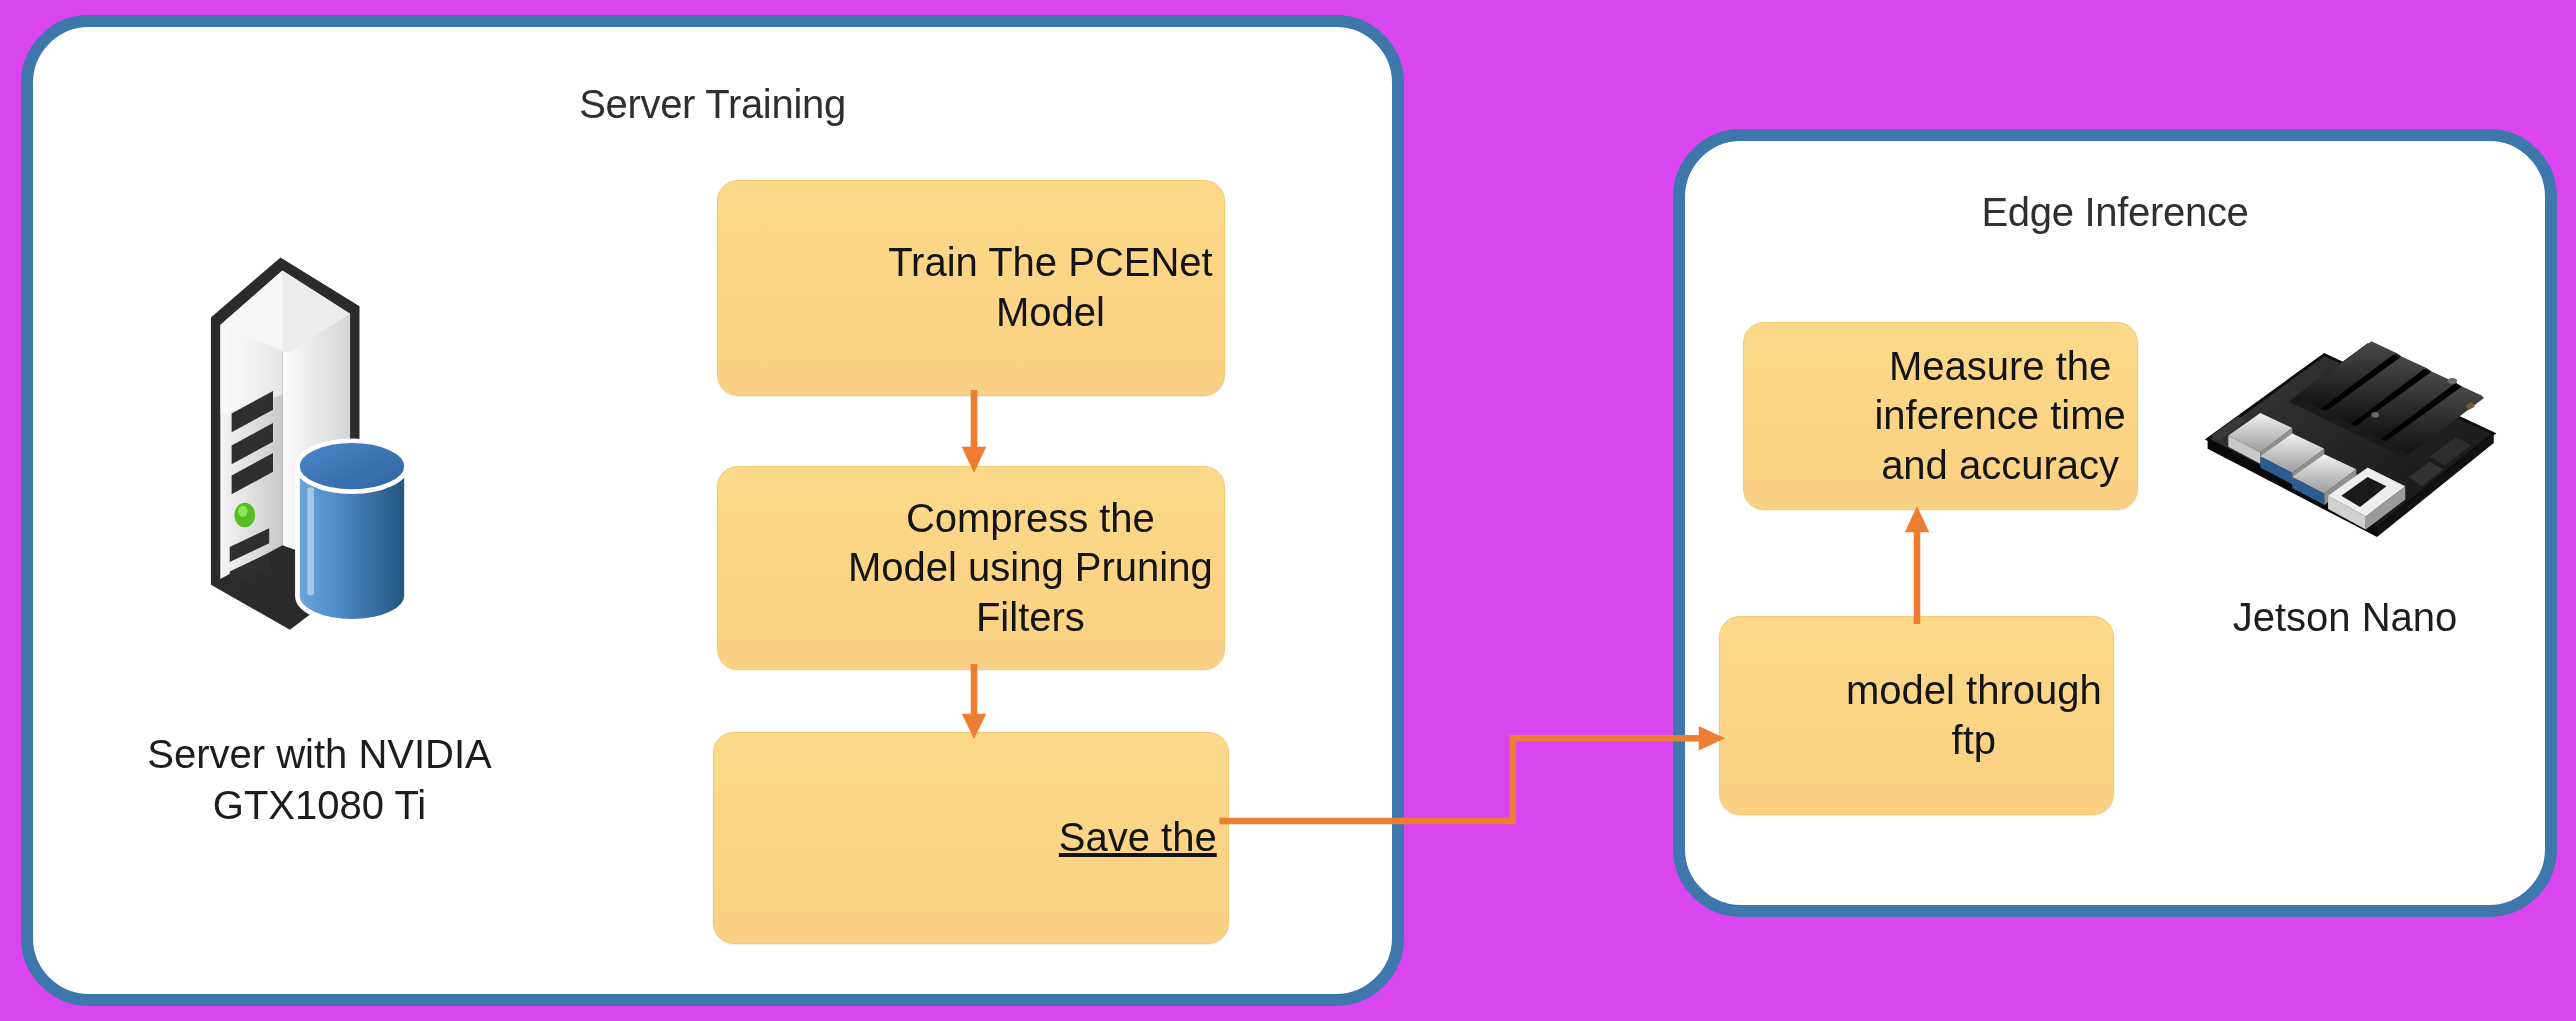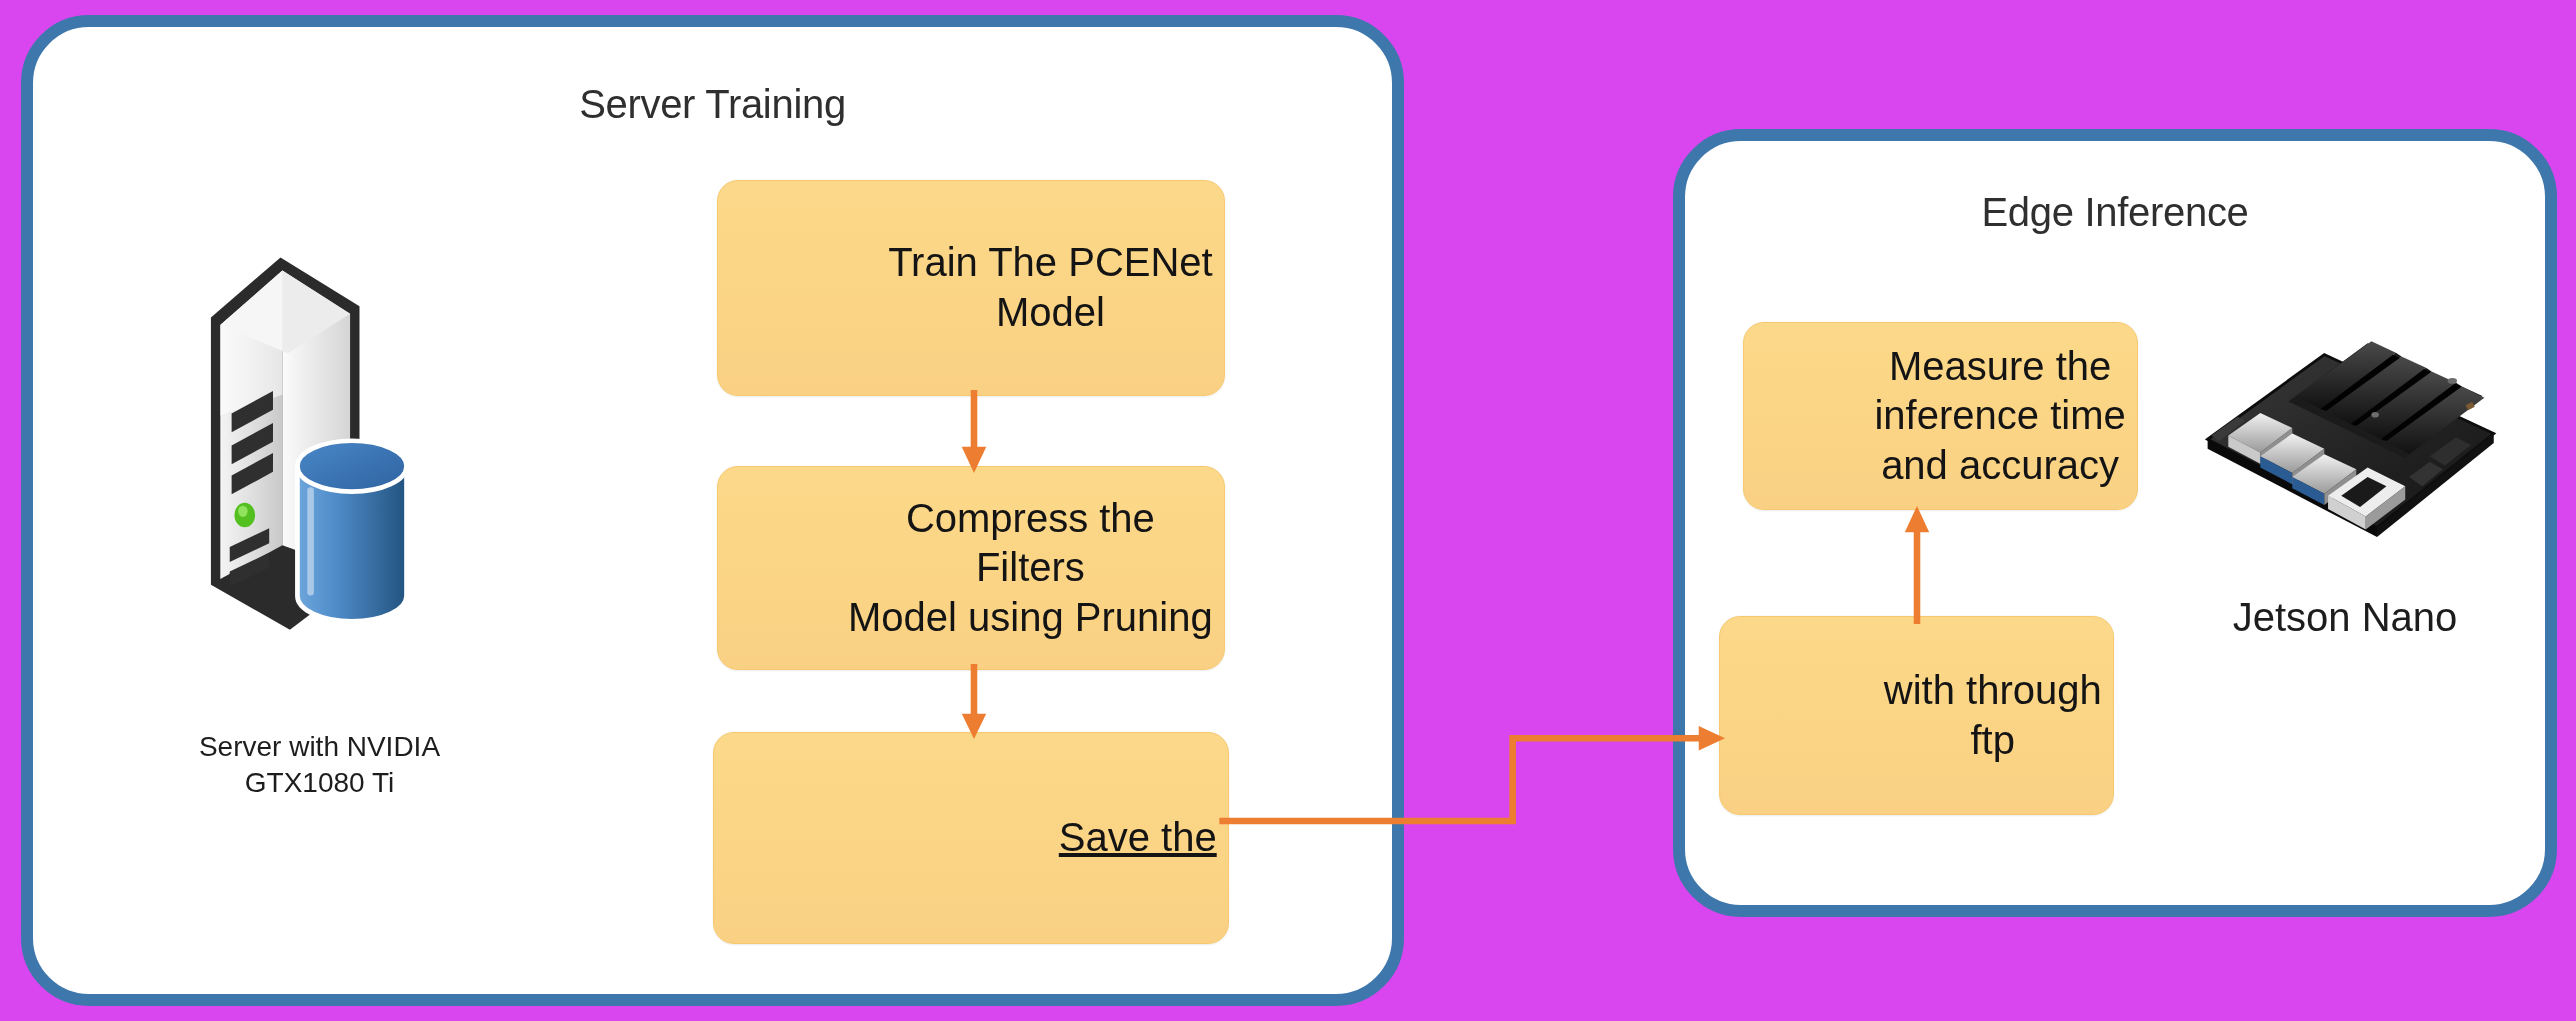--- a/index.html
+++ b/index.html
@@ -100,21 +100,21 @@
     top: 216px;
     width: 358px;
     height: 442px;
   }
   #server-caption {
     position: absolute;
     left: 56px;
     top: 729px;
     width: 527px;
     text-align: center;
-    font-size: 28px;
+    font-size: 40px;
     line-height: 1.28;
     color: #1d1d1d;
   }
 
   
   #jetson-fig {
     position: absolute;
     left: 2183px;
     top: 315px;
     width: 325px;
@@ -196,22 +196,22 @@
   <div class="pbox" id="box-train">
     <div>
       <div>Train The PCENet</div>
       <div>Model</div>
     </div>
   </div>
 
   <div class="pbox" id="box-compress">
     <div>
       <div>Compress the</div>
+      <div>Model using Pruning</div>
       <div>Filters</div>
-      <div>Model using Pruning</div>
     </div>
   </div>
 
   <div class="pbox" id="box-save">
     <div>
       <div>Save the</div>
     </div>
   </div>
 
   <svg class="arrow-svg" id="arrow-train-compress" viewBox="0 0 40 90">
@@ -231,21 +231,21 @@
   <div class="pbox" id="box-measure">
     <div>
       <div>Measure the</div>
       <div>inference time</div>
       <div>and accuracy</div>
     </div>
   </div>
 
   <div class="pbox" id="box-send">
     <div>
-      <div>with through</div>
+      <div>model through</div>
       <div>ftp</div>
     </div>
   </div>
 
   <svg class="arrow-svg" id="arrow-send-measure" viewBox="0 0 40 128">
     <line x1="20" y1="128" x2="20" y2="24" stroke="#ED7D31" stroke-width="7"></line>
     <path d="M 20 2 L 7 30 L 33 30 Z" fill="#ED7D31"></path>
   </svg>
 
   <svg class="arrow-svg" id="arrow-save-send" viewBox="0 0 545 150">

